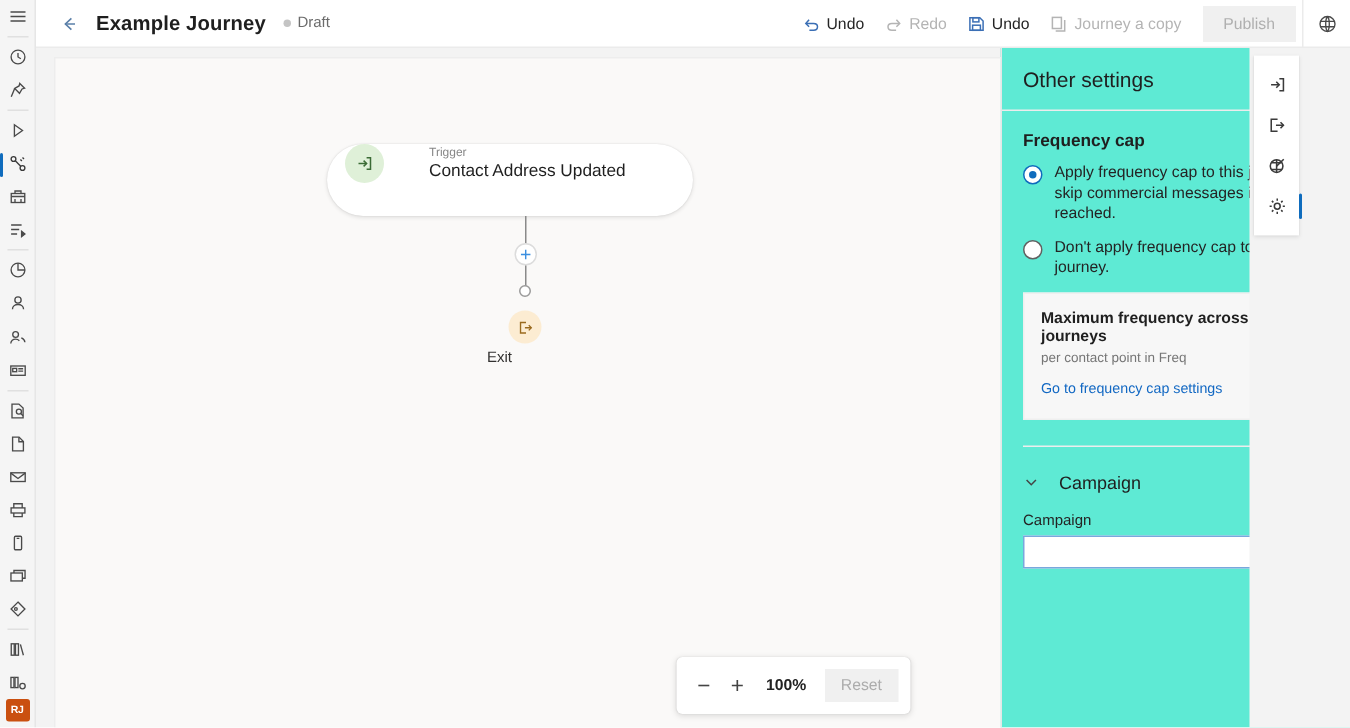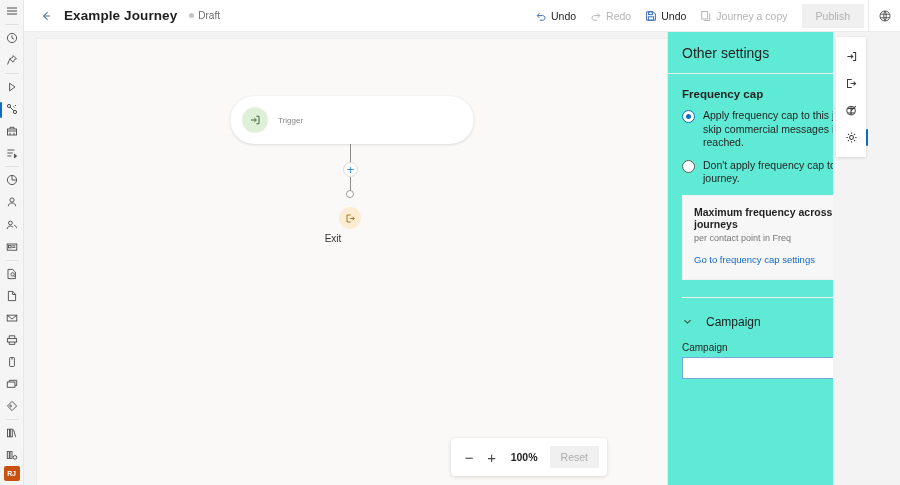--- a/index.html
+++ b/index.html
@@ -89,25 +89,25 @@
   
   .canvas-wrap { flex: 1 1 auto; position: relative; padding: 6px 0 0 12px; min-width: 0; }
   .canvas {
     position: absolute; left: 12px; top: 6px; right: 0; bottom: 0;
     background: #faf9f8; border-left: 1px solid #ededed; border-top: 1px solid #ededed;
     overflow: hidden;
   }
 
   
   .node-trigger {
-    position: absolute; left: 193px; top: 57px;
+    position: absolute; left: 181px; top: 57px;
     width: 244px; height: 48px;
     background: #ffffff; border-radius: 24px;
     box-shadow: 0 1px 3px rgba(0,0,0,0.11), 0 0 1px rgba(0,0,0,0.12);
-    display: flex; align-items: center; padding-left: 12px;
+    display: flex; padding-left: 12px; gap: 20px;
   }
   .node-icon {
     width: 26px; height: 26px; border-radius: 50%;
     background: #dff0d8; display:flex; align-items:center; justify-content:center;
     color: #3b6b35; flex: 0 0 26px;
   }
   .node-text { margin-left: 10px; }
   .node-kind { font-size: 8px; color: #868686; line-height: 11px; }
   .node-name { font-size: 11.5px; color: #1f1f1f; line-height: 14px; }
 
@@ -455,20 +455,21 @@
           <div class="node-trigger">
             <div class="node-icon">
               <svg width="12" height="12" viewBox="0 0 12 12" fill="none" stroke="#3b6b35" stroke-width="1">
                   <path d="M7.4 2.2h2.6v7.6H7.4"></path>
                   <path d="M2 6h5.2"></path>
                   <path d="M5.4 4.1 7.4 6 5.4 7.9"></path>
                 </svg>
             </div>
             <div class="node-text">
               <div class="node-kind">Trigger</div>
+              <div class="node-name">Contact Address Updated</div>
             </div>
           </div>
 
           <div class="conn-line" style="top:105px;height:19px;"></div>
           <div class="plus-node">
             <span>+</span>
           </div>
           <div class="conn-line" style="top:138px;height:14px;"></div>
           <div class="dot-node"></div>
 

